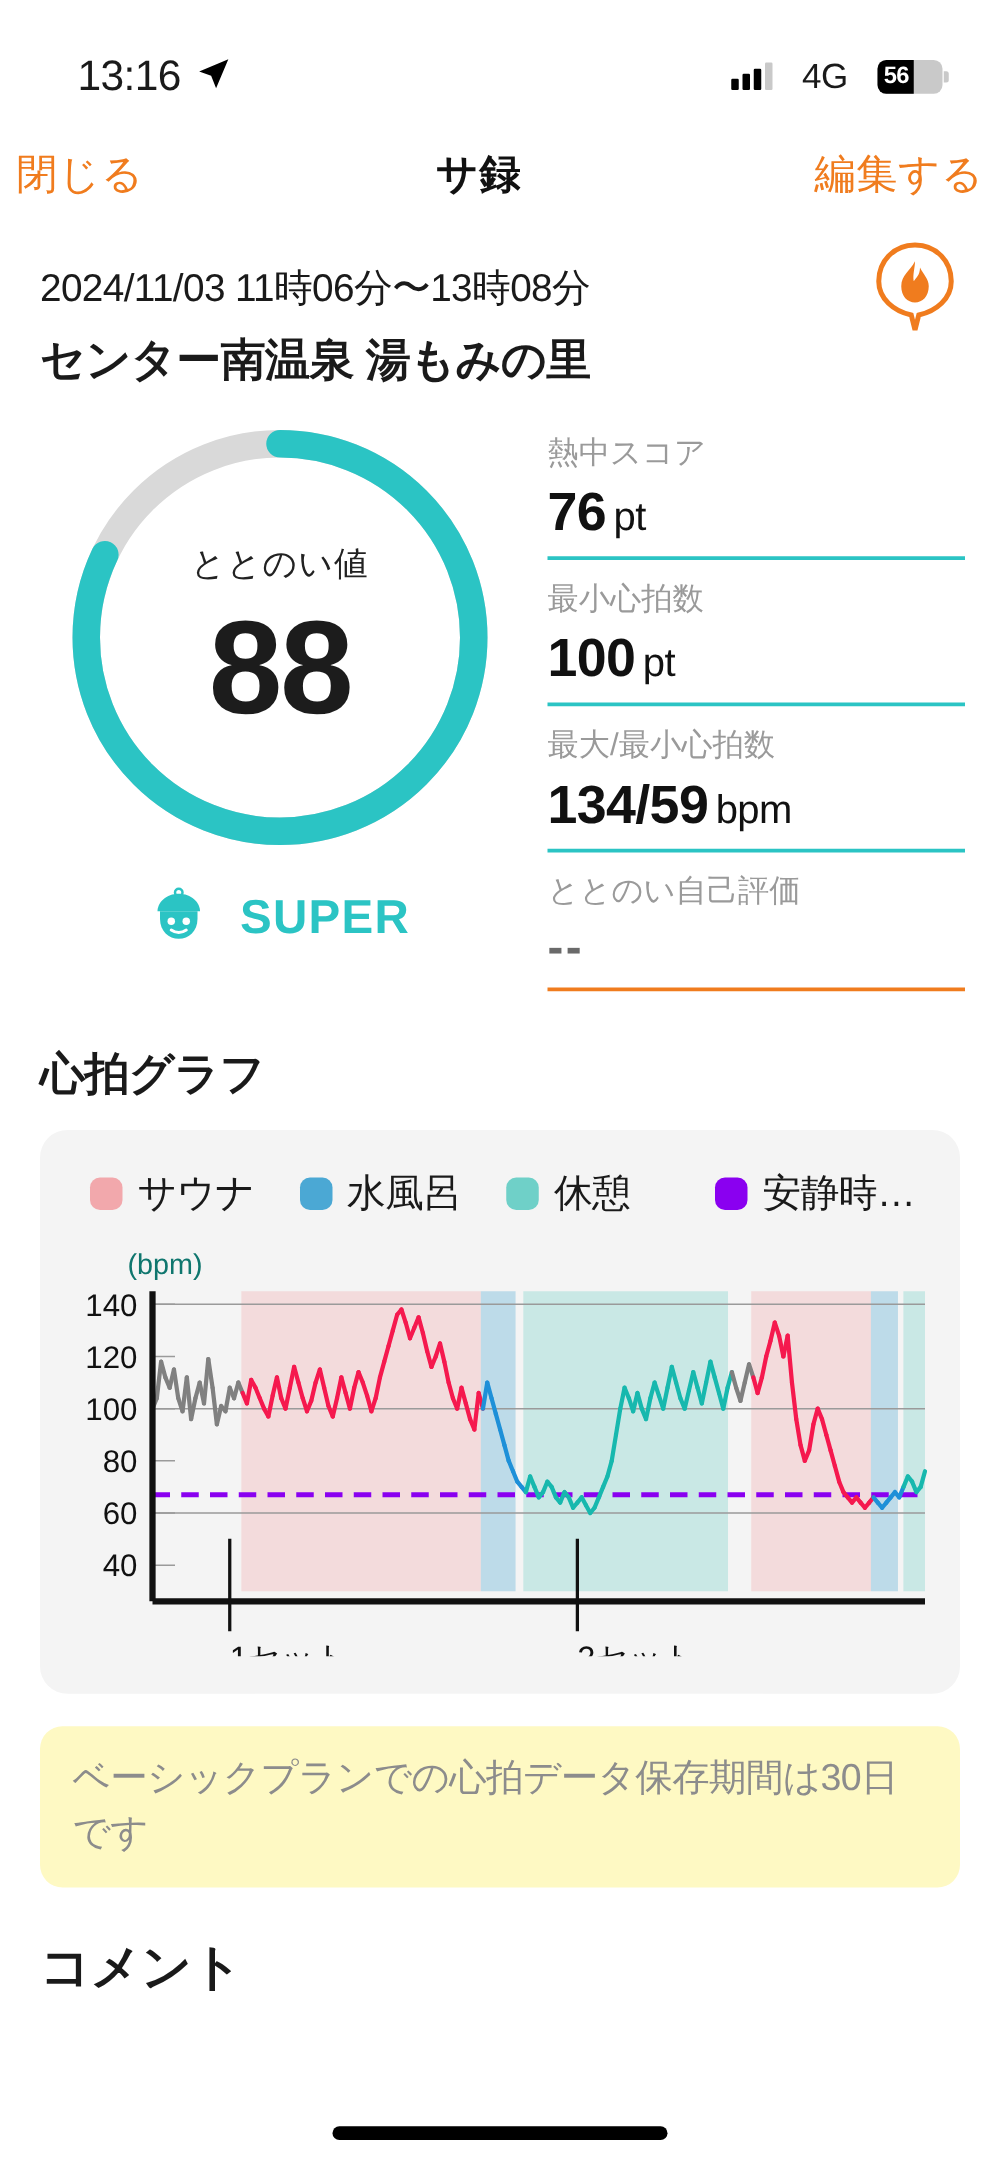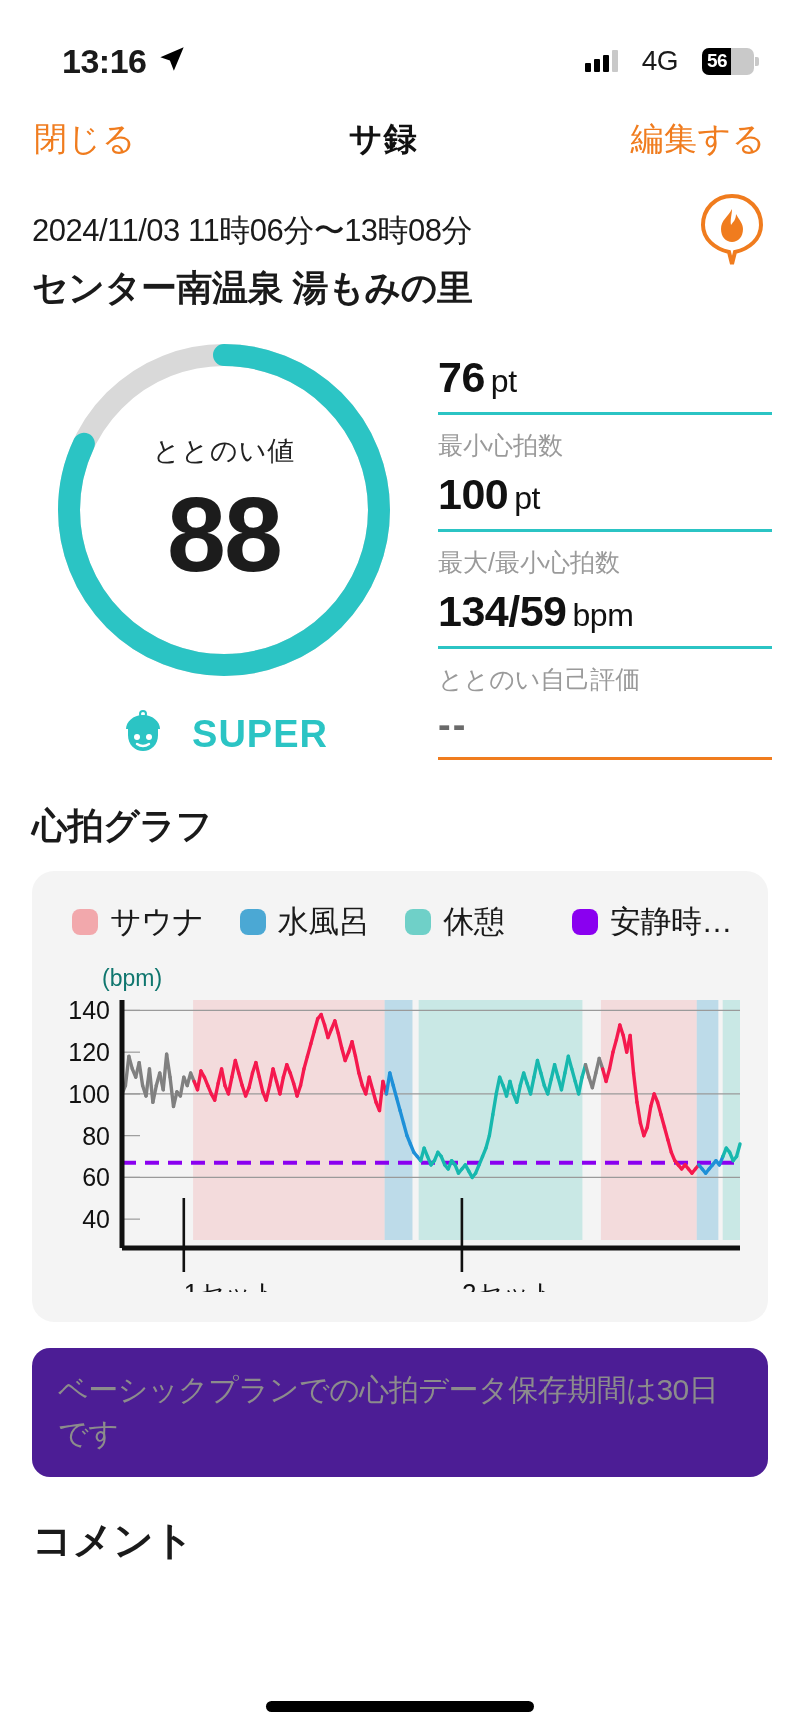--- a/index.html
+++ b/index.html
@@ -11,21 +11,21 @@
     position:relative;
     overflow:hidden;
   }
 
   
   .statusbar{
     height:96px; display:flex; align-items:center;
     justify-content:space-between; padding:26px 46px 0 62px;
   }
   .sb-left{ display:flex; align-items:center; gap:12px; }
-  .sb-time{ font-size:34px; font-weight:700; letter-spacing:-0.5px; }
+  .sb-time{ font-size:34px; font-weight:400; letter-spacing:-0.5px; }
   .sb-right{ display:flex; align-items:center; gap:24px; }
   .bars{ display:flex; align-items:flex-end; gap:3px; height:22px; }
   .bars i{ display:block; width:6px; background:#000; border-radius:1px; }
   .bars i:nth-child(1){height:9px}
   .bars i:nth-child(2){height:13px}
   .bars i:nth-child(3){height:17px}
   .bars i:nth-child(4){height:22px;background:#c9c9c9}
   .sb-net{ font-size:28px; font-weight:500; letter-spacing:-0.5px;}
   .batt{ position:relative; width:52px; height:27px; }
   .batt .shell{
@@ -41,21 +41,21 @@
     font-size:19px; font-weight:700; color:#fff; letter-spacing:-0.5px;
   }
   .batt .cap{
     position:absolute; right:-5px; top:9px; width:4px; height:9px;
     background:#c9c9c9; border-radius:0 2px 2px 0;
   }
 
   
   .navbar{
     height:86px; display:flex; align-items:center;
-    justify-content:space-between; padding:0 34px;
+    justify-content:space-between; padding:0 13px;
   }
   .nav-btn{ font-size:33px; color:#F07C1E; letter-spacing:0.5px; cursor:pointer; }
   .nav-title{ font-size:33px; font-weight:700; color:#111; letter-spacing:1px; }
 
   
   .header{ padding:28px 32px 0 32px; position:relative; }
   .datetime{ font-size:31px; color:#1a1a1a; letter-spacing:-0.5px; }
   .venue{ font-size:36px; font-weight:700; margin-top:12px; letter-spacing:-0.5px; }
   .flame-badge{
     position:absolute; right:32px; top:10px; width:72px; height:76px;
@@ -103,21 +103,21 @@
   .legend-item.last{ margin-left:auto; }
   .swatch{ width:26px; height:26px; border-radius:8px; }
   .legend-text{ font-size:31px; color:#1a1a1a; letter-spacing:-0.5px; }
 
   .plot{ position:relative; margin-top:22px; }
   .bpm-unit{ font-size:23px; color:#0f766e; padding-left:52px; }
   svg.hrchart{ display:block; width:100%; height:auto; }
 
   
   .notice{
-    margin:26px 32px 0 32px; background:#4c1d95; border-radius:18px;
+    margin:26px 32px 0 32px; background:#fef9c3; border-radius:18px;
     padding:20px 26px 22px 26px;
     font-size:30px; color:#8c8c8c; line-height:1.45; letter-spacing:-0.5px;
   }
   .comment-title{
     font-size:40px; font-weight:700; padding:36px 32px 0 32px; letter-spacing:-0.5px;
   }
   .home-indicator{
     position:absolute; left:50%; transform:translateX(-50%);
     bottom:18px; width:268px; height:11px; background:#000; border-radius:6px;
   }
@@ -191,20 +191,21 @@
           <path d="M17 35 Q23 39 29 35" stroke="#fff" stroke-width="2.4" fill="none" stroke-linecap="round"></path>
         </svg>
       </span>
       <span class="rank-text">SUPER</span>
     </div>
   </div>
 
   <div class="stats-col">
 
     <div class="stat">
+      <div class="stat-label">熱中スコア</div>
       <div class="stat-value"><span>76</span><span class="unit">pt</span></div>
       <div class="stat-rule"></div>
     </div>
 
     <div class="stat">
       <div class="stat-label">最小心拍数</div>
       <div class="stat-value"><span>100</span><span class="unit">pt</span></div>
       <div class="stat-rule"></div>
     </div>
 

